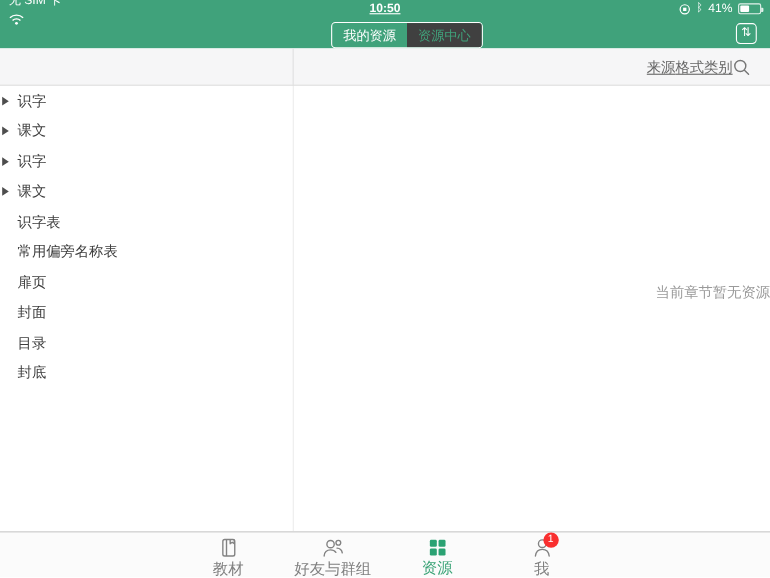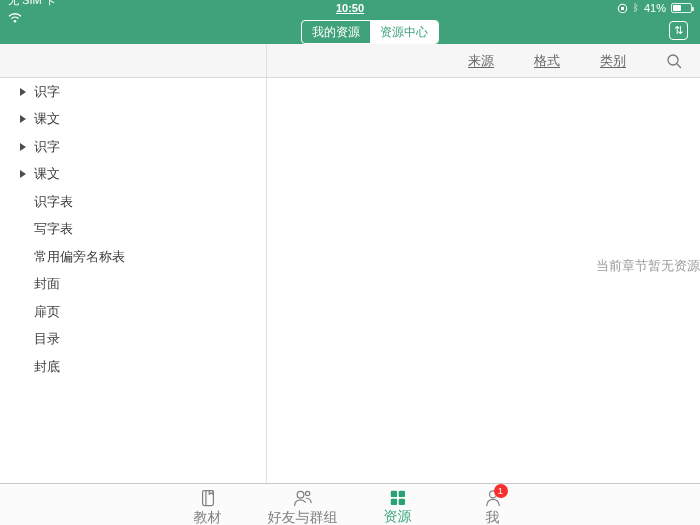--- a/index.html
+++ b/index.html
@@ -24,42 +24,42 @@
     border-radius:2px;box-sizing:border-box;display:inline-block;}
   .battery-fill{position:absolute;left:1px;top:1px;bottom:1px;width:40%;background:#fff;border-radius:1px;}
   .battery-nub{position:absolute;right:-3px;top:2.5px;width:2px;height:4px;background:rgba(255,255,255,.85);
     border-radius:0 1px 1px 0;}
 
   
   .navrow{position:absolute;top:16px;left:0;right:0;height:28px;margin-left:40px;}
   .segmented{position:absolute;left:50%;transform:translateX(-50%);top:4px;
     display:flex;height:22px;border:1px solid #ffffff;border-radius:4px;overflow:hidden;}
   .segment{width:68px;line-height:22px;text-align:center;font-size:12px;color:#ffffff;cursor:pointer;}
-  .segment.selected{background:#ffffff;color:#40a27b;}
+  .segment.selected{background:#404040;color:#40a27b;}
   .transfer-btn{position:absolute;right:12px;top:5px;width:17px;height:17px;
     border:1.5px solid #ffffff;border-radius:4px;color:#ffffff;
     display:flex;align-items:center;justify-content:center;font-size:11px;line-height:1;cursor:pointer;}
 
   
   .header-row{position:absolute;top:44px;left:0;width:700px;height:33px;
     background:#f6f6f7;border-bottom:1px solid #d9d9d9;box-sizing:content-box;}
   .header-left{position:absolute;left:0;top:0;width:266px;height:33px;
     display:flex;align-items:center;padding-left:12px;box-sizing:border-box;
     font-size:14px;color:#333;cursor:pointer;}
   .header-left .subject{margin-right:11px;}
   .caret{position:absolute;right:16px;top:11px;font-size:10px;color:#555;}
   .header-right{position:absolute;left:266px;right:0;top:0;height:33px;
-    display:flex;align-items:center;justify-content:flex-end;gap:40px;padding-right:18px;}
+    display:flex;align-items:center;justify-content:flex-end;padding-right:18px;}
   .filter-link{font-size:13px;color:#666;text-decoration:underline;text-underline-offset:2px;cursor:pointer;}
   .search-btn{width:16px;height:16px;cursor:pointer;display:flex;}
 
   
   .divider-v{position:absolute;left:266px;top:44px;height:439px;width:1px;background:#e0e0e0;}
   .sidebar{position:absolute;left:0;top:78px;width:266px;height:405px;background:#fff;overflow:hidden;}
-  .side-item{height:27.5px;display:flex;align-items:center;padding-left:20px;cursor:pointer;
+  .side-item{height:27.5px;display:flex;align-items:center;padding-left:2px;cursor:pointer;
     font-size:13px;color:#3d3d3d;box-sizing:border-box;}
   .tri{width:0;height:0;border-left:6px solid #4d4d4d;border-top:4px solid transparent;
     border-bottom:4px solid transparent;margin-right:8px;}
   .tri-spacer{width:14px;}
 
   
   .content{position:absolute;left:267px;top:78px;right:0;height:405px;background:#fff;
     display:flex;align-items:center;justify-content:flex-end;}
   .empty-msg{color:#9a9a9a;font-size:13px;margin-top:-30px;}
 
@@ -147,33 +147,29 @@
     <div class="side-item">
       <span class="tri"></span>
       <span>课文</span>
     </div>
     <div class="side-item">
       <span class="tri-spacer"></span>
       <span>识字表</span>
     </div>
     <div class="side-item">
       <span class="tri-spacer"></span>
-      <span>写字表</span>
-    </div>
-    <div class="side-item">
-      <span class="tri-spacer"></span>
       <span>常用偏旁名称表</span>
     </div>
     <div class="side-item">
       <span class="tri-spacer"></span>
+      <span>扉页</span>
+    </div>
+    <div class="side-item">
+      <span class="tri-spacer"></span>
       <span>封面</span>
-    </div>
-    <div class="side-item">
-      <span class="tri-spacer"></span>
-      <span>扉页</span>
     </div>
     <div class="side-item">
       <span class="tri-spacer"></span>
       <span>目录</span>
     </div>
     <div class="side-item">
       <span class="tri-spacer"></span>
       <span>封底</span>
     </div>
   </div>

